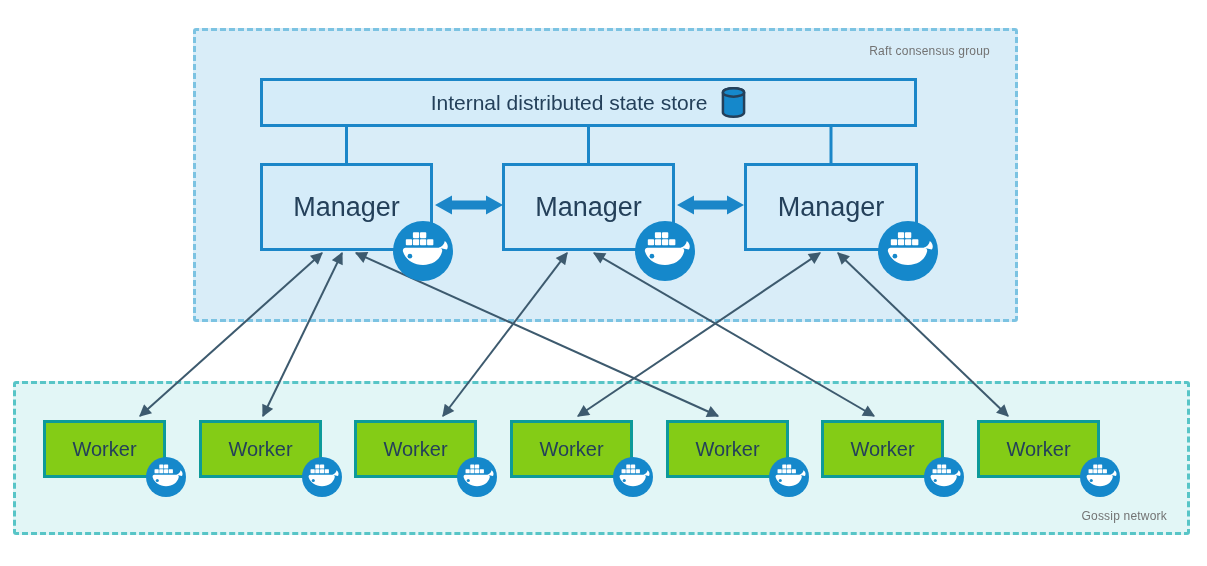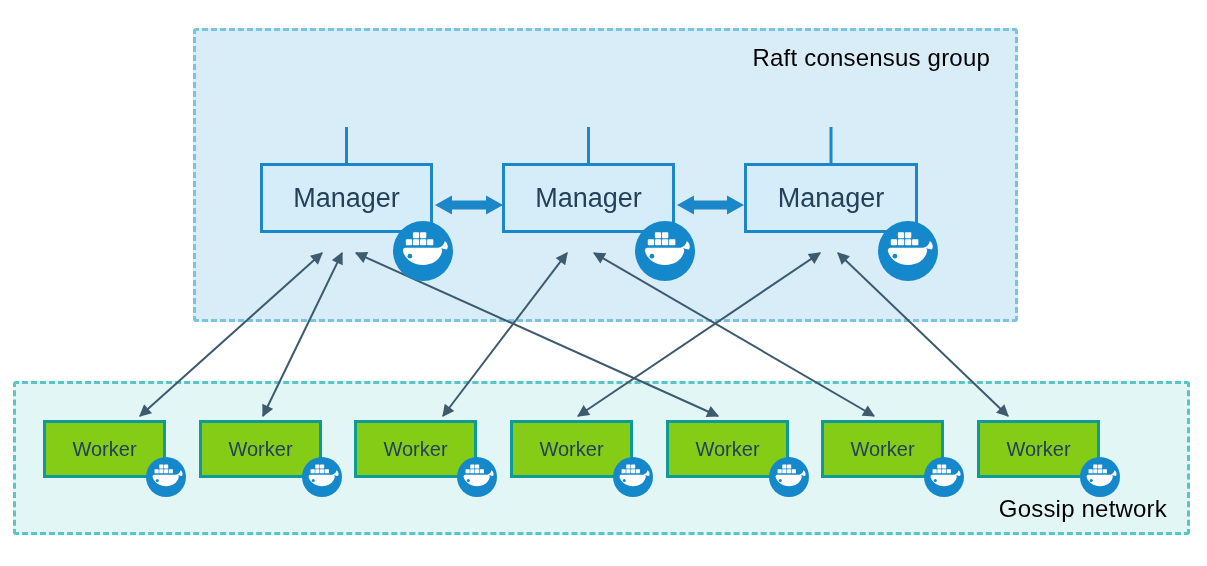--- a/index.html
+++ b/index.html
@@ -3,31 +3,31 @@
 <meta charset="utf-8">
 <style>
   html,body{margin:0;padding:0;background:#ffffff;}
   #canvas{
     position:relative;width:1207px;height:566px;background:#ffffff;overflow:hidden;
     font-family:"Liberation Sans",sans-serif;color:#24405a;
   }
   .group{position:absolute;box-sizing:border-box;border-radius:3px;}
   #raft-group{left:193px;top:28px;width:825px;height:294px;background:#d9edf8;border:3px dashed #7cc3e2;}
   #gossip-group{left:13px;top:381px;width:1177px;height:154px;background:#e2f6f6;border:3px dashed #58c5c7;}
-  .group-label{position:absolute;font-size:24px;color:#000000;letter-spacing:.2px;}
+  .group-label{position:absolute;font-size:12px;color:#737373;letter-spacing:.2px;}
   #raft-label{top:13px;right:25px;}
   #gossip-label{bottom:9px;right:20px;}
   .node{
     position:absolute;box-sizing:border-box;display:flex;align-items:center;justify-content:center;
     background:#d5ecf9;border:3px solid #1b86c8;
   }
   #state-store{left:260px;top:78px;width:657px;height:49px;}
   #state-store .store-row{display:flex;align-items:center;gap:14px;}
   #state-store .store-label{font-size:21px;}
-  .manager{top:163px;height:70px;font-size:27px;}
+  .manager{top:163px;height:88px;font-size:27px;}
   #manager-1{left:260px;width:173px;}
   #manager-2{left:502px;width:173px;}
   #manager-3{left:744px;width:174px;}
   .worker{
     top:420px;width:123px;height:58px;font-size:20px;
     background:#84cc16;border:3px solid #0d9a99;
   }
   #worker-1{left:43px;}  #worker-2{left:199px;} #worker-3{left:354px;}
   #worker-4{left:510px;} #worker-5{left:666px;} #worker-6{left:821px;}
   #worker-7{left:977px;}
@@ -42,20 +42,29 @@
 <div id="canvas">
 
   <div class="group" id="raft-group">
     <div class="group-label" id="raft-label">Raft consensus group</div>
   </div>
 
   <div class="group" id="gossip-group">
     <div class="group-label" id="gossip-label">Gossip network</div>
   </div>
 
+  <div class="node" id="state-store">
+    <div class="store-row">
+      <span class="store-label">Internal distributed state store</span>
+      <svg width="25" height="34" viewBox="0 0 26 34">
+        <path d="M2,6 a11,4.4 0 0 1 22,0 v21 a11,4.4 0 0 1 -22,0 z" fill="#1588cb" stroke="#24405a" stroke-width="2.6"></path>
+        <ellipse cx="13" cy="6" rx="11" ry="4.4" fill="#1588cb" stroke="#24405a" stroke-width="2.6"></ellipse>
+      </svg>
+    </div>
+  </div>
 
   <div class="node manager" id="manager-1">
     <span>Manager</span>
   </div>
   <div class="node manager" id="manager-2">
     <span>Manager</span>
   </div>
   <div class="node manager" id="manager-3">
     <span>Manager</span>
   </div>

